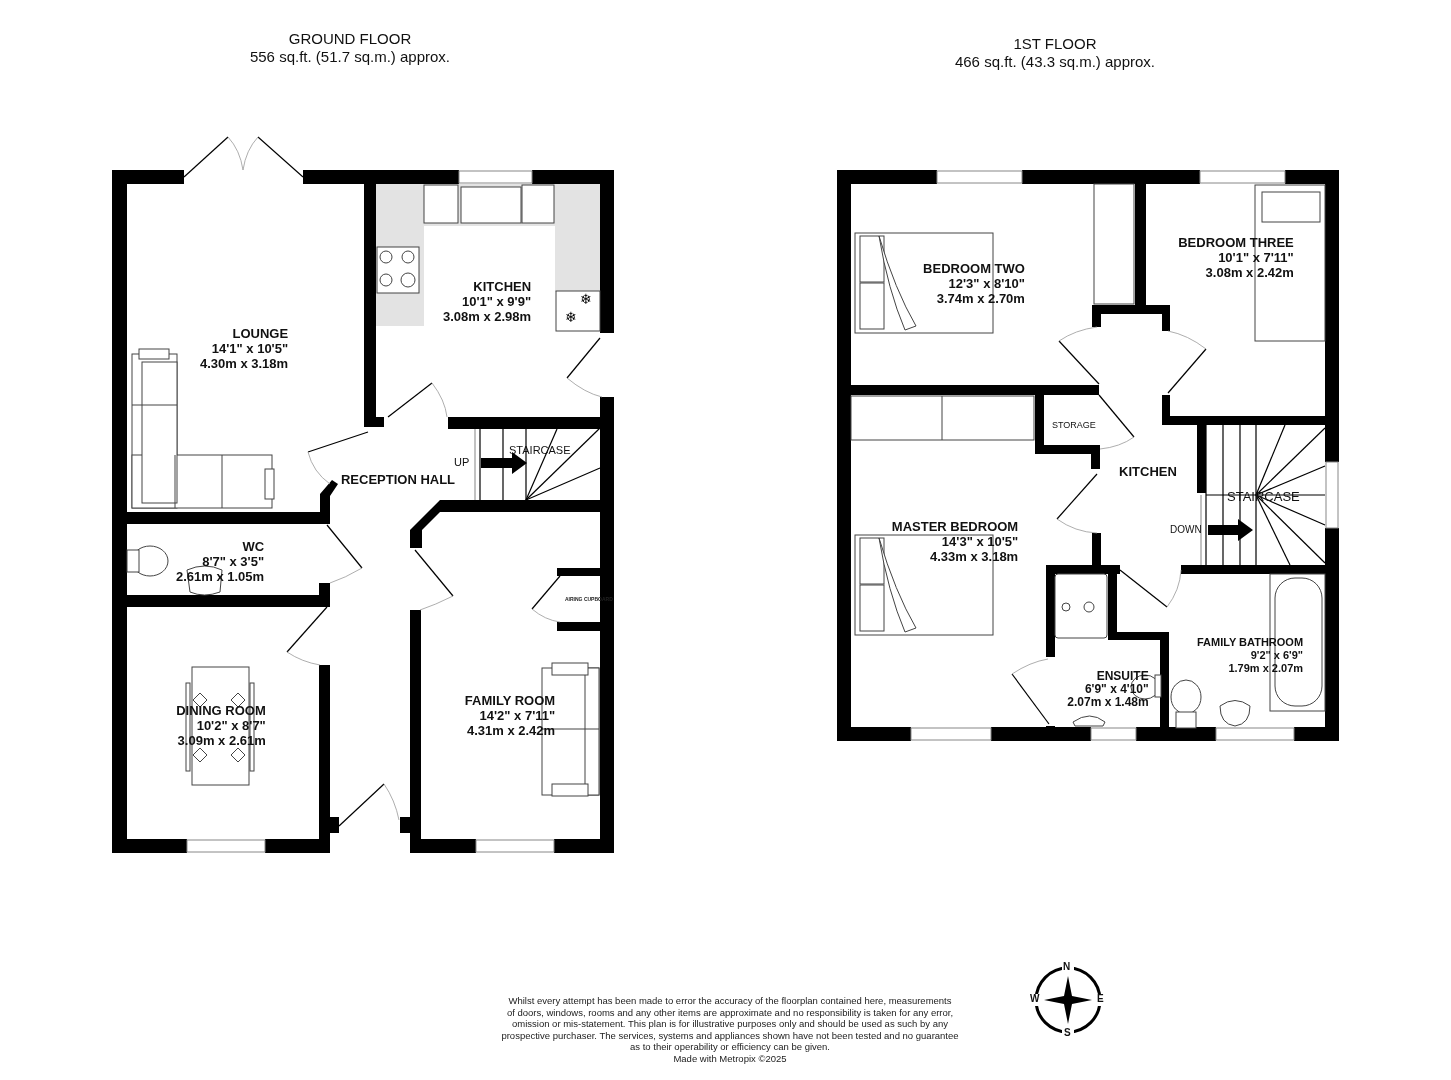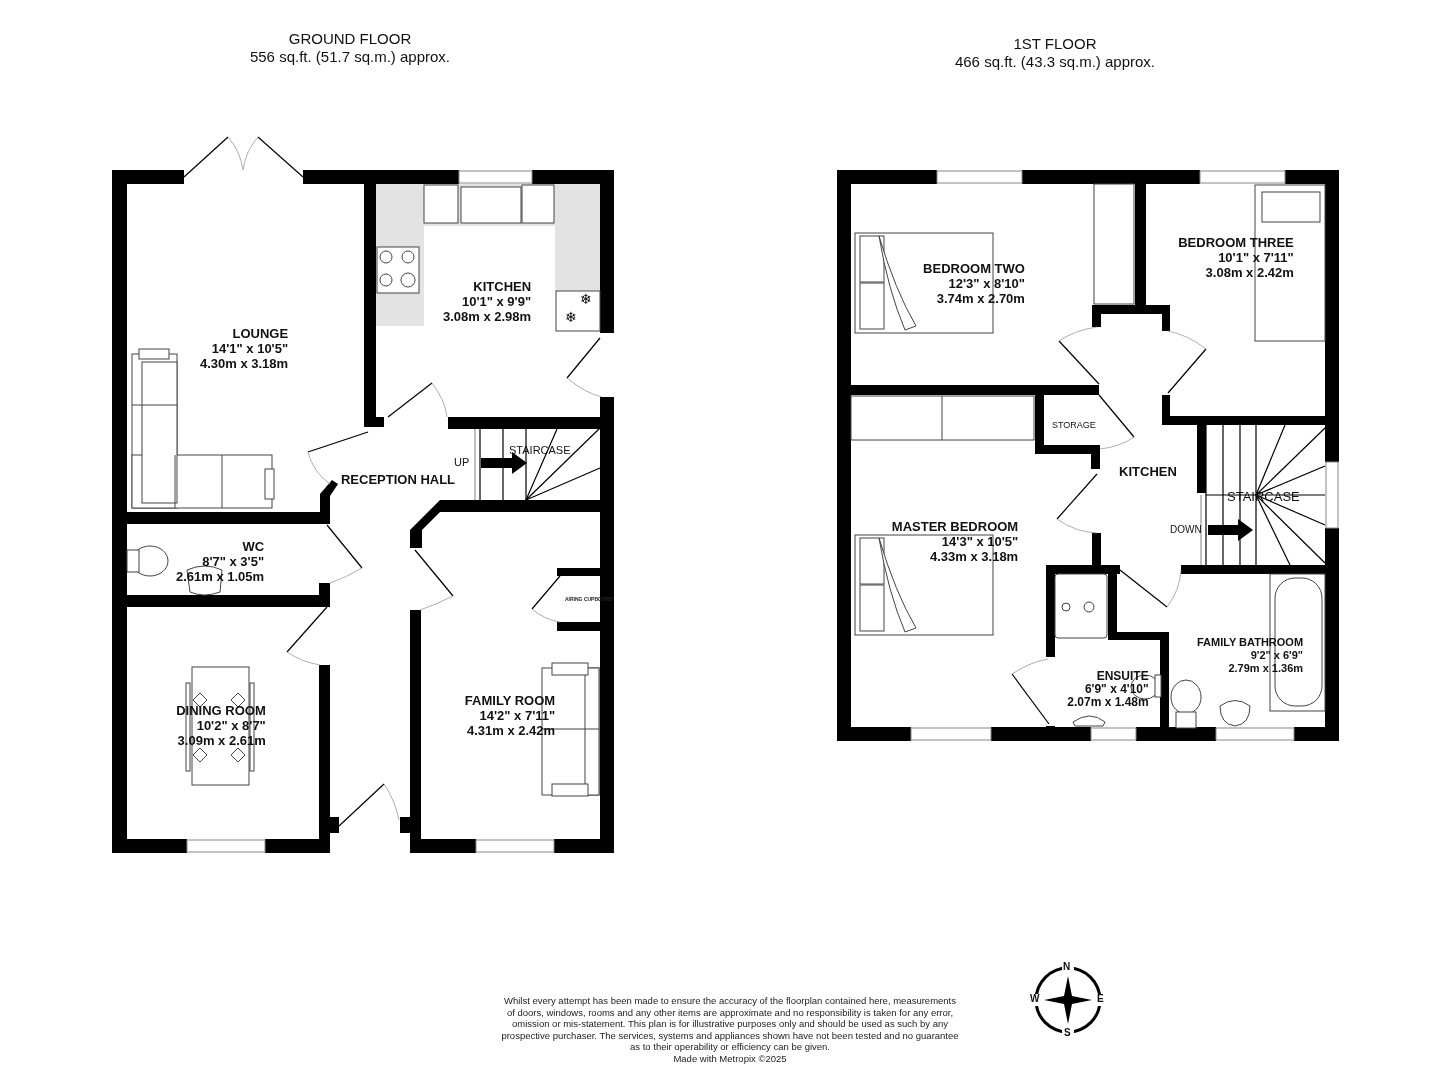--- a/index.html
+++ b/index.html
@@ -356,25 +356,25 @@
   <span>4.33m  x 3.18m</span>
 </div>
 <div class="room-label" style="left:1108px; top:670px; font-size:12px; line-height:13px;">
   <span>ENSUITE</span>
   <span>6'9"  x 4'10"</span>
   <span>2.07m  x 1.48m</span>
 </div>
 <div class="room-label" style="left:1250px; top:636px; font-size:11px; line-height:13px;">
   <span>FAMILY BATHROOM</span>
   <span>9'2"  x 6'9"</span>
-  <span>2.79m  x 1.36m</span>
+  <span>1.79m  x 2.07m</span>
 </div>
 
 <div class="footer">
   <div class="disclaimer">
-    <div>Whilst every attempt has been made to ensure the accuracy of the floorplan contained here, measurements</div>
+    <div>Whilst every attempt has been made to error the accuracy of the floorplan contained here, measurements</div>
     <div>of doors, windows, rooms and any other items are approximate and no responsibility is taken for any error,</div>
     <div>omission or mis-statement. This plan is for illustrative purposes only and should be used as such by any</div>
     <div>prospective purchaser. The services, systems and appliances shown have not been tested and no guarantee</div>
     <div>as to their operability or efficiency can be given.</div>
     <div>Made with Metropix ©2025</div>
   </div>
 </div>
 
 </body></html>

